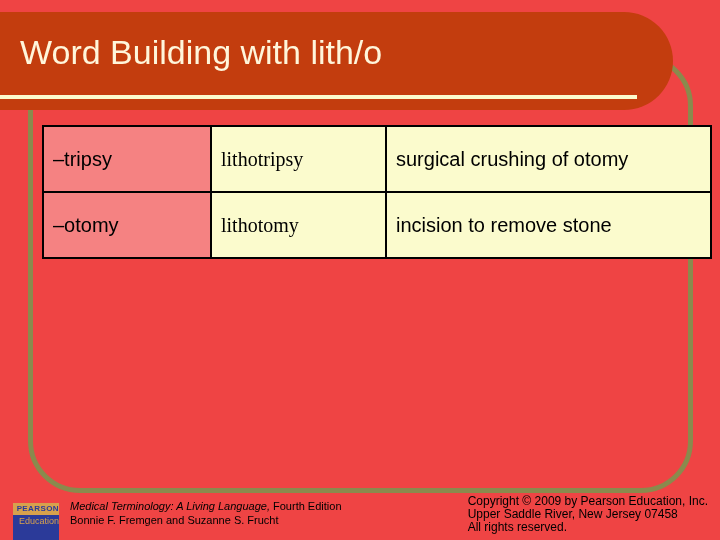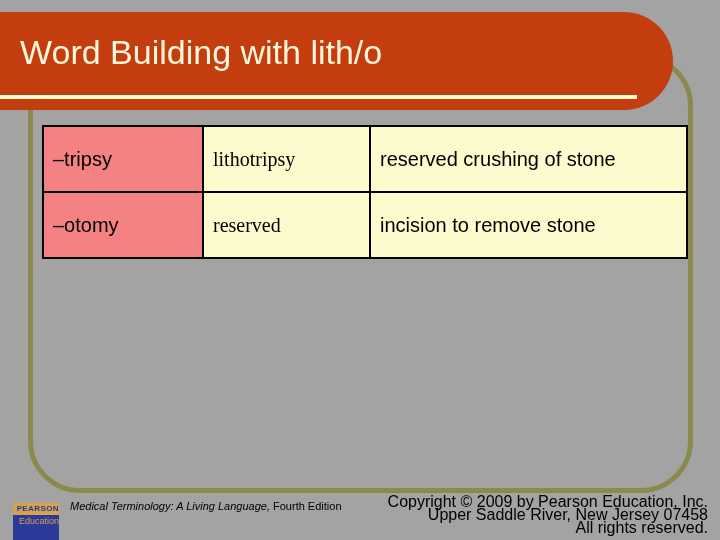--- a/index.html
+++ b/index.html
@@ -5,21 +5,21 @@
   html, body {
     margin: 0;
     padding: 0;
     background: #888;
     font-family: "Liberation Sans", sans-serif;
   }
   .slide {
     position: relative;
     width: 720px;
     height: 540px;
-    background: #a3a3a3;
+    background: #ef4444;
     overflow: hidden;
   }
   
   .frame {
     position: absolute;
     left: 28px;
     top: 54px;
     width: 665px;
     height: 439px;
     border: 5px solid #8A8A4D;
@@ -64,21 +64,21 @@
     left: 42px;
     top: 125px;
     border-collapse: collapse;
     z-index: 2;
     font-size: 20px;
     color: #000;
   }
   .word-table td {
     border: 2px solid #000;
     height: 64px;
-    padding: 0 6px 0 9px;
+    padding: 0 14px 0 9px;
     vertical-align: middle;
     background: #FBFBCD;
   }
   .word-table td.col-suffix { width: 143px; background: #F58282; }
   .word-table td.col-term   { width: 150px; font-family: Liberation Serif, serif; }
   .word-table td.col-def    { width: 300px; }
   
   .footer-logo {
     position: absolute;
     left: 13px;
@@ -112,22 +112,22 @@
     line-height: 14px;
     color: #000;
     z-index: 2;
     white-space: nowrap;
   }
   .footer-text .book-italic { font-style: italic; }
   .copyright {
     position: absolute;
     right: 12px;
     top: 495px;
-    text-align: right;
-    font-size: 16px;
+    text-align: left;
+    font-size: 12px;
     line-height: 13px;
     color: #000;
     z-index: 2;
     white-space: nowrap;
   }
 </style>
 </head>
 <body>
 
 <div class="slide">
@@ -137,37 +137,38 @@
   <div class="title-bar">
     <h1 class="title">Word Building with lith/o</h1>
     <div class="title-underline"></div>
   </div>
 
   <table class="word-table">
     <tbody>
       <tr>
         <td class="col-suffix">–tripsy</td>
         <td class="col-term">lithotripsy</td>
-        <td class="col-def">reserved crushing of stone</td>
+        <td class="col-def">surgical crushing of otomy</td>
       </tr>
       <tr>
         <td class="col-suffix">–otomy</td>
-        <td class="col-term">reserved</td>
+        <td class="col-term">lithotomy</td>
         <td class="col-def">incision to remove stone</td>
       </tr>
     </tbody>
   </table>
 
   <div class="footer-logo">
     <div class="logo-top">PEARSON</div>
     <div class="logo-bottom">Education</div>
   </div>
 
   <div class="footer-text">
     <div><span class="book-italic">Medical Terminology: A Living Language,</span><span> Fourth Edition</span></div>
+    <div>Bonnie F. Fremgen and Suzanne S. Frucht</div>
   </div>
 
   <div class="copyright">
     <div>Copyright © 2009 by Pearson Education, Inc.</div>
     <div>Upper Saddle River, New Jersey 07458</div>
     <div>All rights reserved.</div>
   </div>
 
 </div>
 

